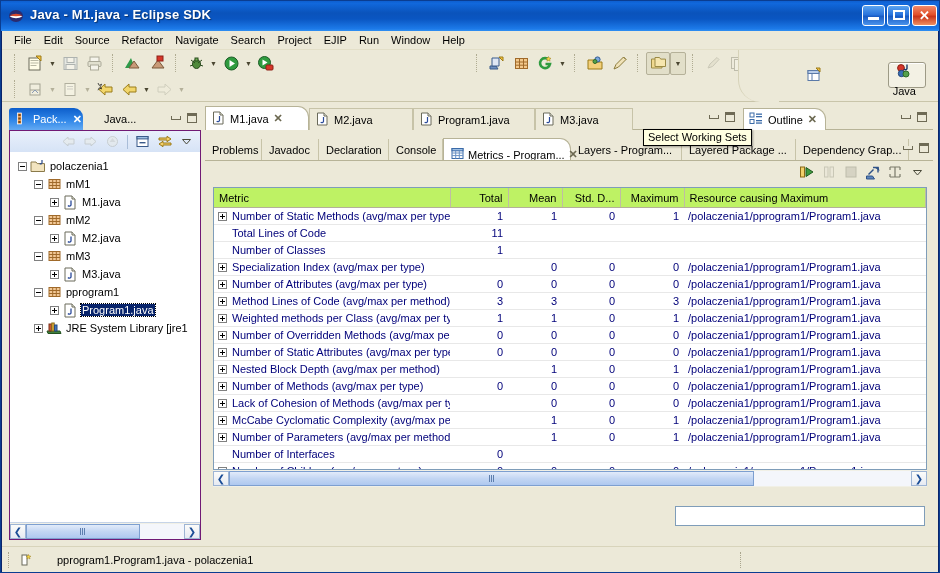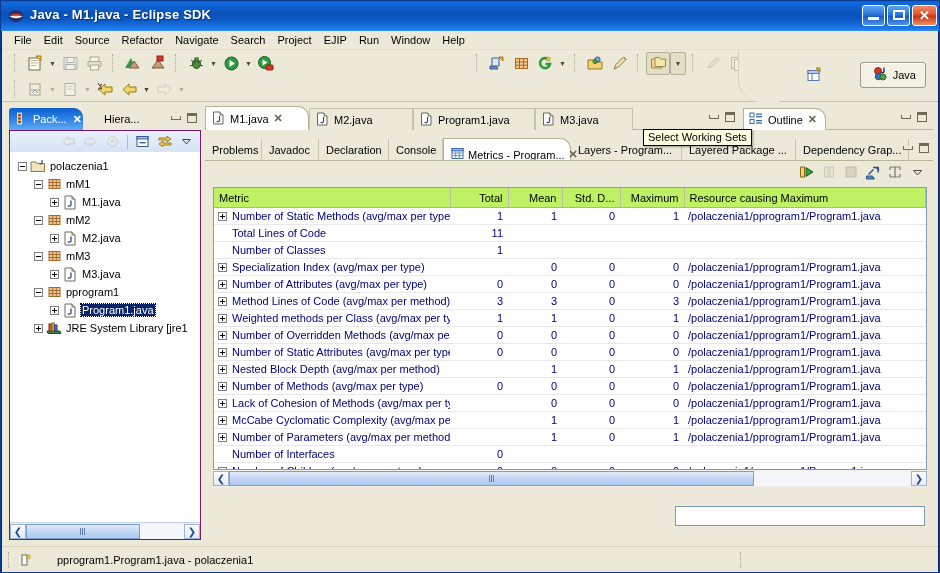--- a/index.html
+++ b/index.html
@@ -146,26 +146,27 @@
     width: 24px; height: 22px;
     display: flex; align-items: center; justify-content: center;
   }
   .persp-chip {
     position: absolute;
     right: 12px; top: 12px;
     height: 24px;
     display: flex;
     align-items: center;
     gap: 4px;
-    padding: 0 9px 0 12px;
+    padding: 0 9px 0 4px;
     background: #f3f1e4;
     border: 1px solid #9d9a86;
     border-radius: 3px;
     box-shadow: inset 0 1px 0 #fff;
     font-size: 11px;
+    flex-direction: column;
   }
 
   
   .tooltip {
     position: absolute;
     left: 641px; top: 79px;
     background: #ffffe1;
     border: 1px solid #000000;
     font-size: 11px;
     padding: 1px 4px 2px 4px;
@@ -834,21 +835,21 @@
               <rect x="1.5" y="1" width="4" height="11" fill="#f3a35a" stroke="#fff" stroke-width="0.7"></rect>
               <rect x="2.3" y="2" width="2.4" height="2" fill="#7a4a1a"></rect>
               <rect x="2.3" y="5.5" width="2.4" height="2" fill="#7a4a1a"></rect>
               <rect x="2.3" y="9" width="2.4" height="2" fill="#7a4a1a"></rect>
             </svg>
           </span>
           <span>Pack...</span>
           <span class="vtab-close">✕</span>
         </div>
         <div class="vtab inactive" style="left:88px;">
-          <span>Hiera...</span>
+          <span>Java...</span>
         </div>
         <div class="view-minmax">
           <div class="mm-btn mm-min"></div>
           <div class="mm-btn mm-max"></div>
         </div>
       </div>
 
       <div class="view-body">
         <div class="view-toolbar">
           <div class="vt-btn">

